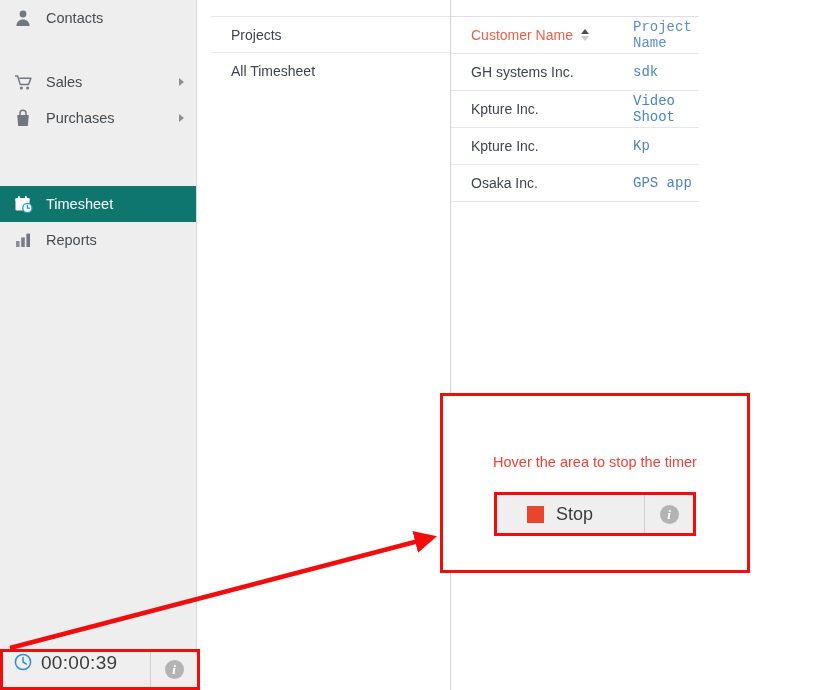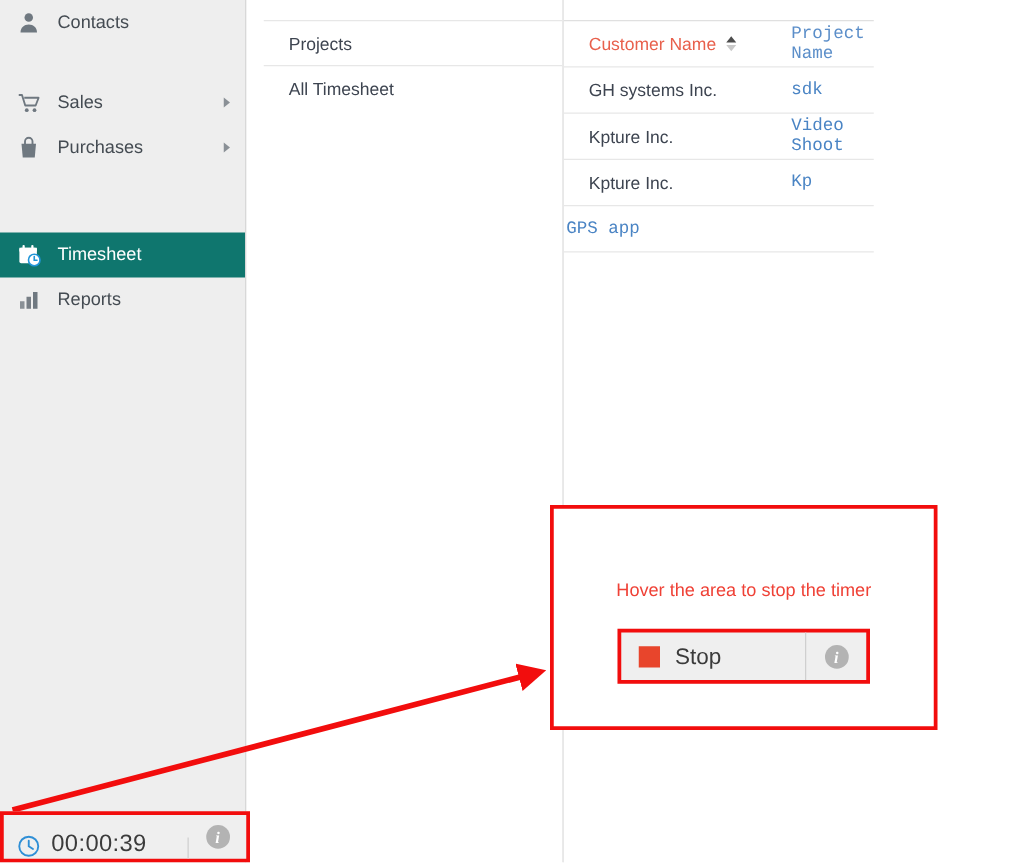--- a/index.html
+++ b/index.html
@@ -70,24 +70,23 @@
     height: 41px;
     background: #efefef;
     border: 3px solid #f20d0d;
     display: flex;
     align-items: stretch;
     z-index: 6;
   }
   .timer-main {
     flex: 1;
     display: flex;
-    align-items: flex-end;
+    align-items: flex-start;
     padding-left: 10px;
     border-right: 1px solid #cfcfcf;
-    margin-top: 18px;
   }
   .timer-clock { width: 20px; height: 20px; margin-right: 8px; flex: 0 0 20px; }
   .timer-value {
     font-size: 19px;
     color: #3b3b3b;
     letter-spacing: 0.3px;
   }
   .timer-info {
     width: 46px;
     display: flex;
@@ -180,21 +179,21 @@
     width: 0; height: 0;
     border-top: 5px solid #c9c9c9;
     border-left: 4.5px solid transparent;
     border-right: 4.5px solid transparent;
   }
 
   
   .callout {
     position: absolute;
     left: 440px;
-    top: 404px;
+    top: 393px;
     width: 310px;
     height: 180px;
     border: 3px solid #f20d0d;
     background: #ffffff;
     z-index: 5;
     display: flex;
     flex-direction: column;
     align-items: center;
   }
   .callout-text {
@@ -208,21 +207,21 @@
     height: 44px;
     border: 3px solid #f20d0d;
     background: #efefef;
     display: flex;
     align-items: stretch;
   }
   .stop-main {
     flex: 1;
     display: flex;
     align-items: center;
-    padding-left: 14px;
+    padding-left: 30px;
     border-right: 1px solid #cfcfcf;
     text-align: right;
   }
   .stop-square {
     width: 17px; height: 17px;
     background: #e8452c;
     margin-right: 12px;
     flex: 0 0 17px;
   }
   .stop-label { font-size: 18px; color: #3b3b3b; }
@@ -358,20 +357,21 @@
     </div>
     <div class="trow">
       <div class="cell-cust">Kpture Inc.</div>
       <div class="cell-proj">Video Shoot</div>
     </div>
     <div class="trow">
       <div class="cell-cust">Kpture Inc.</div>
       <div class="cell-proj">Kp</div>
     </div>
     <div class="trow">
+      <div class="cell-cust">Osaka Inc.</div>
       <div class="cell-proj">GPS app</div>
     </div>
     <div class="trow" style="height:1px;"></div>
 
   </section>
 
   <svg class="arrow-layer" viewBox="0 0 827 690">
     <defs>
       <marker id="ah" markerWidth="5" markerHeight="5" refX="3.4" refY="2.5" orient="auto">
         <path d="M0,0 L5,2.5 L0,5 Z" fill="#f20d0d"></path>

